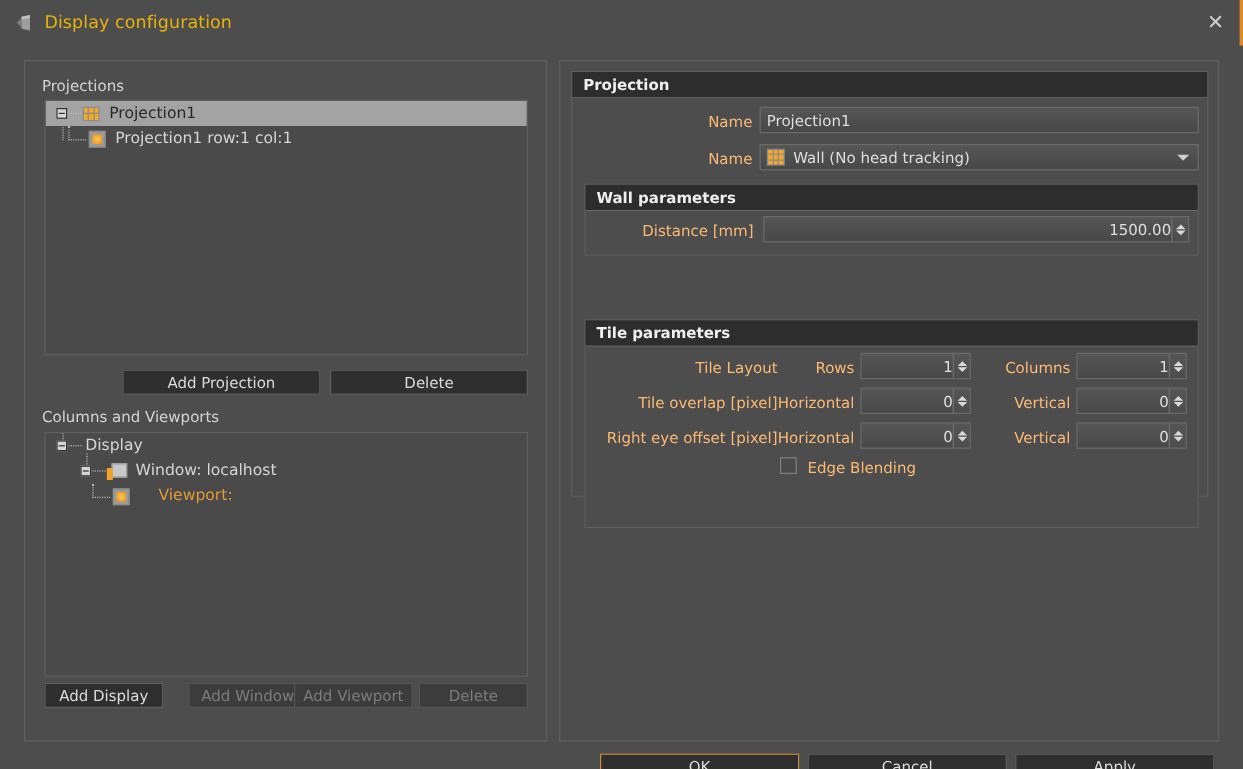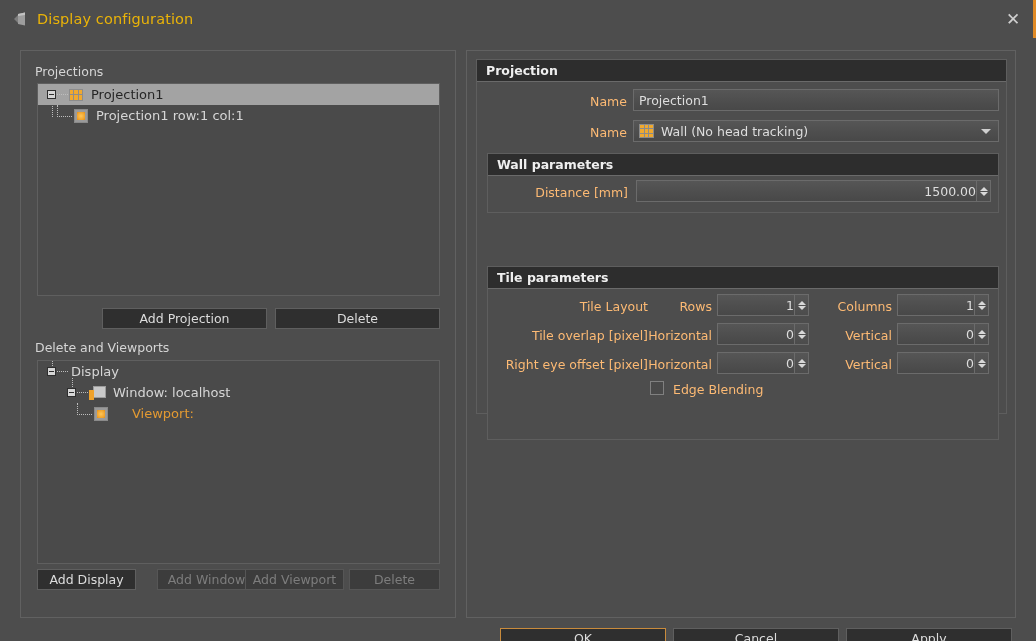--- a/index.html
+++ b/index.html
@@ -365,21 +365,21 @@
         <span class="icon-tile">
             <i></i>
           </span>
         <span class="tlabel" style="margin-left:8px;">Projection1 row:1 col:1</span>
       </div>
     </div>
 
     <div class="btn" style="left:81px; top:257px; width:165px; height:21px;">Add Projection</div>
     <div class="btn" style="left:254px; top:257px; width:165px; height:21px;">Delete</div>
 
-    <div class="section-caption" style="left:14px; top:289px;">Delete and Viewports</div>
+    <div class="section-caption" style="left:14px; top:289px;">Columns and Viewports</div>
 
     <div class="treebox" style="left:16px; top:309px; width:403px; height:204px;">
 
       <div class="vline" style="left:14px; top:0px; height:9px;"></div>
       <div class="vline" style="left:34px; top:17px; height:9px;"></div>
 
       <div class="tree-row" style="padding-left:9px;">
         <span class="expander"></span>
         <span class="dots"></span>
         <span class="tlabel" style="margin-left:2px;">Display</span>

